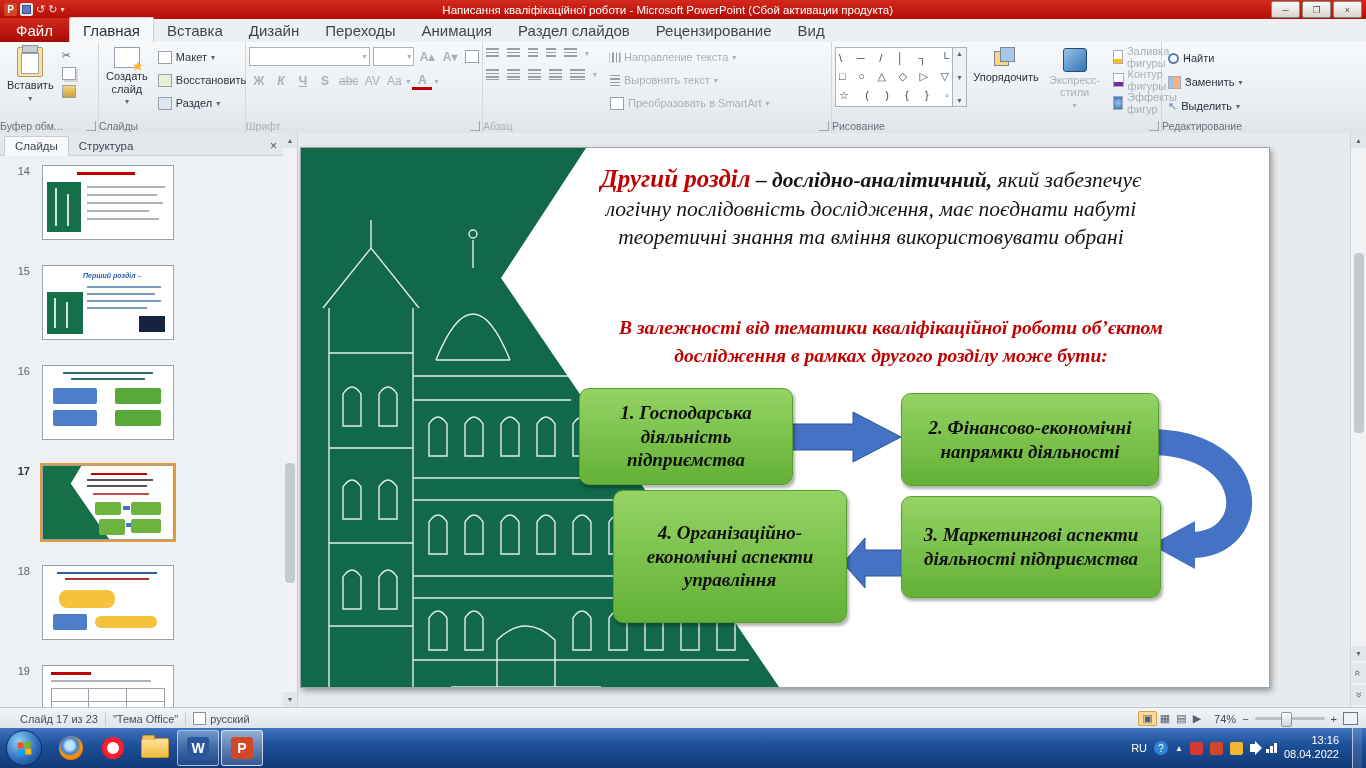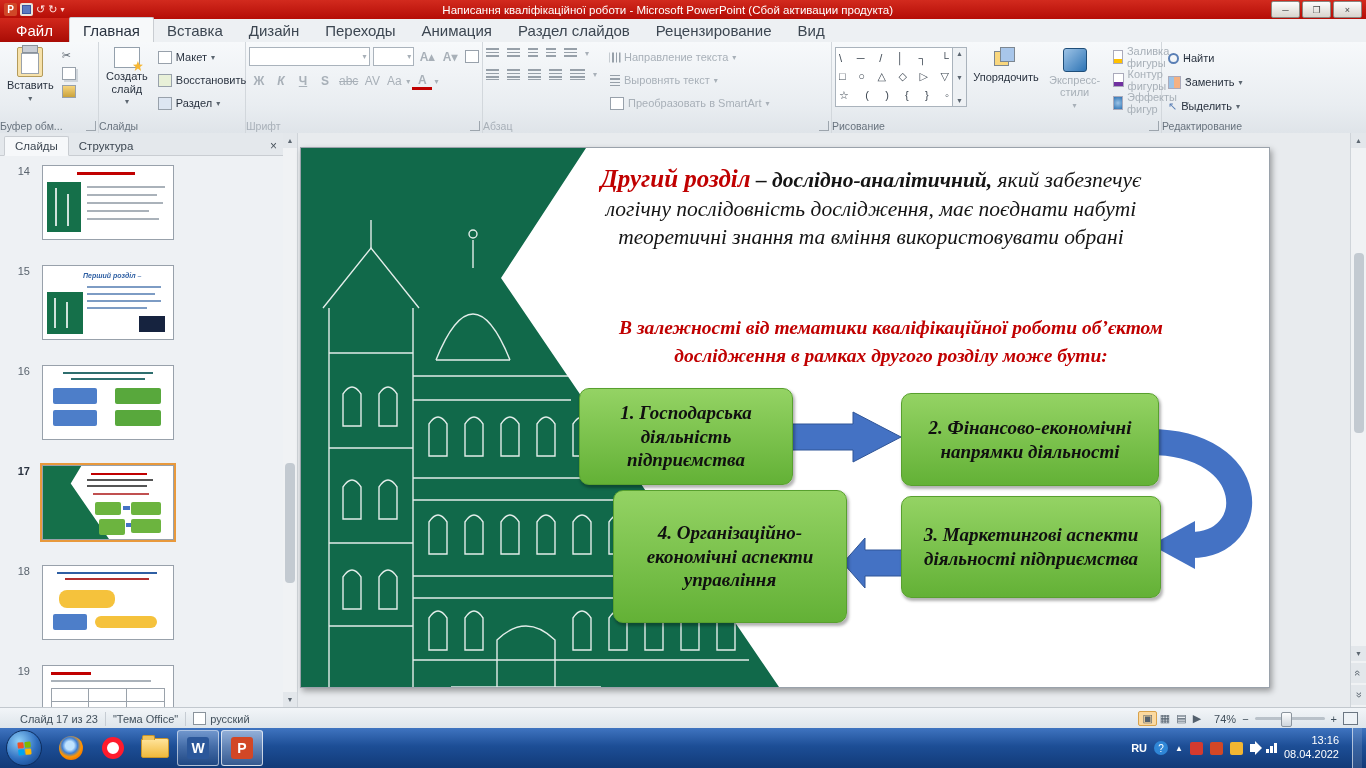--- a/index.html
+++ b/index.html
@@ -635,21 +635,21 @@
     <div class="task-ic">
         <span class="fold"></span>
       </div>
     <div class="task-ic open">
       <span class="letter-tile" style="background:#2b579a;">W</span>
     </div>
     <div class="task-ic active">
       <span class="letter-tile" style="background:#d24726;">P</span>
     </div>
     <div class="tray">
-      <span style="font-size:11px;font-weight:bold;">RU</span>
+      <span style="font-size:11px;font-weight:normal;">RU</span>
       <span class="helpc">?</span>
       <span style="font-size:8px;">▲</span>
       <span class="mini" style="background:#d43a2f;"></span>
       <span class="mini" style="background:#d24726;"></span>
       <span class="mini" style="background:#f2b632;"></span>
       <span class="spk"></span>
       <span class="net">
           <i style="height:4px;"></i>
           <i style="height:7px;"></i>
           <i style="height:10px;"></i>

